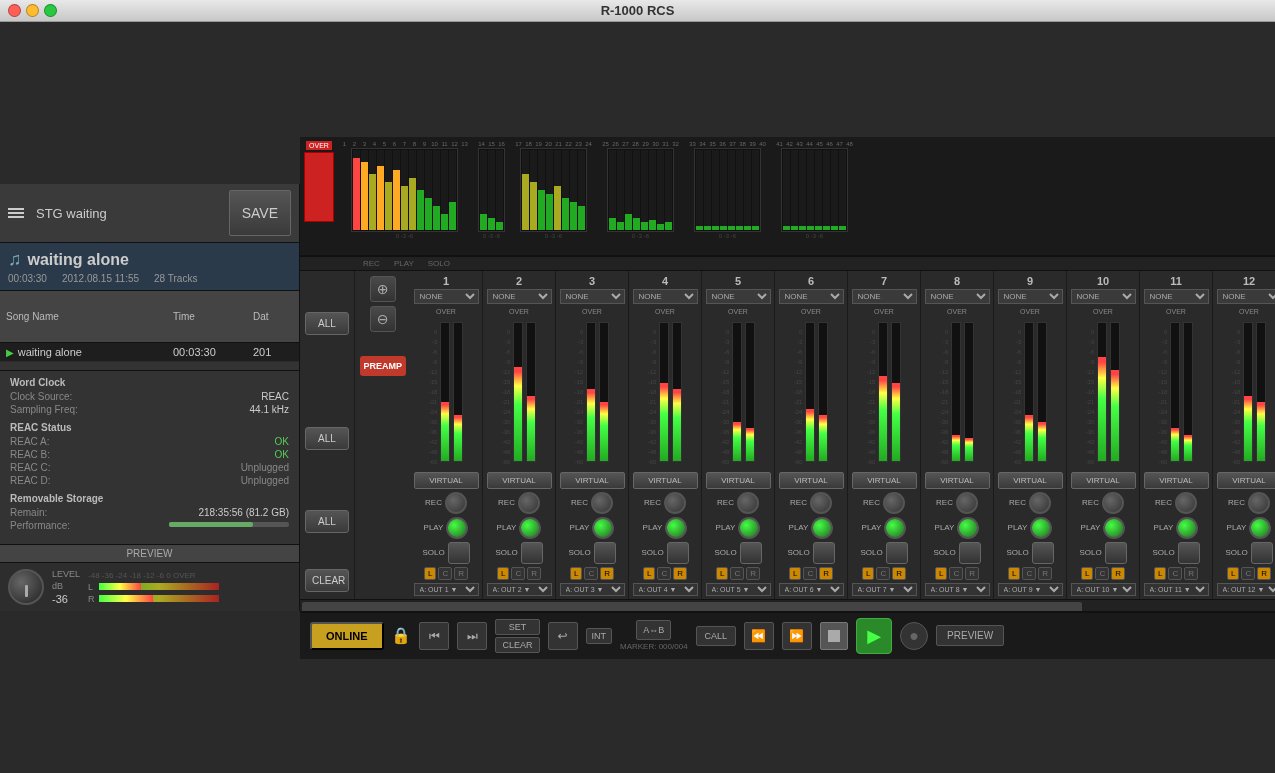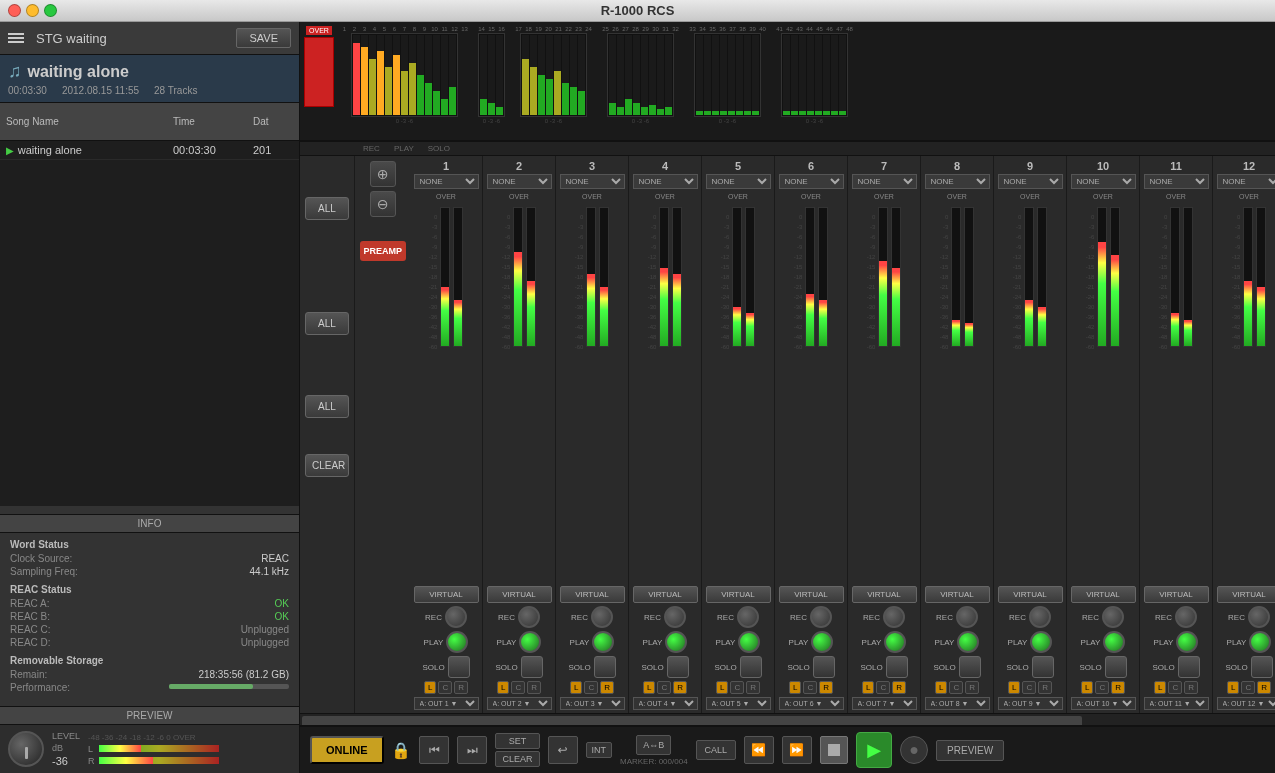--- a/index.html
+++ b/index.html
@@ -39,20 +39,21 @@
       border: 1px solid rgba(0,0,0,0.3);
     }
     .win-btn.close { background: #ff5f57; }
     .win-btn.min { background: #febc2e; }
     .win-btn.max { background: #28c840; }
 
     
     #main-layout {
       display: flex;
       height: calc(773px - 22px);
+      align-items: center;
     }
 
     
     #left-panel {
       width: 300px;
       background: #2d2d2d;
       border-right: 1px solid #111;
       display: flex;
       flex-direction: column;
       flex-shrink: 0;
@@ -69,22 +70,22 @@
     }
     .menu-icon {
       display: flex; flex-direction: column; gap: 2px; cursor: pointer;
     }
     .menu-icon span { width: 16px; height: 2px; background: #ccc; display: block; }
     #stg-title { color: #ccc; font-size: 13px; margin-left: 6px; }
     .save-btn {
       background: linear-gradient(to bottom, #555, #3a3a3a);
       border: 1px solid #666;
       color: #ccc;
-      padding: 3px 12px;
-      font-size: 11px;
+      padding: 14px 12px;
+      font-size: 14px;
       cursor: pointer;
       border-radius: 2px;
     }
 
     
     #song-info {
       background: #2a3a4a;
       padding: 6px 8px;
       border-bottom: 1px solid #111;
     }
@@ -97,21 +98,21 @@
       gap: 6px;
     }
     .music-icon { color: #7ab; font-size: 18px; }
     #song-meta { color: #999; font-size: 10px; margin-top: 3px; display: flex; gap: 15px; }
 
     
     #track-list-header {
       display: grid;
       grid-template-columns: 1fr 80px 40px;
       background: #444;
-      padding: 13px 6px;
+      padding: 20px 6px;
       font-size: 10px;
       color: #bbb;
       border-bottom: 1px solid #111;
     }
     #track-list {
       flex: 1;
       overflow-y: auto;
       background: #1e1e1e;
     }
     .track-row {
@@ -712,24 +713,23 @@
           <span>waiting alone</span>
         </span>
         <span>00:03:30</span>
         <span>201</span>
       </div>
     </div>
 
     <div id="track-scroll"></div>
 
     <div id="info-section">
-      <div id="info-header">INFO</div>
       <div id="info-content">
         <div class="info-group">
-          <div class="info-group-title">Word Status</div>
+          <div class="info-group-title">Word Clock</div>
           <div class="info-row">
             <span class="info-label">Clock Source:</span>
             <span class="info-value">REAC</span>
           </div>
           <div class="info-row">
             <span class="info-label">Sampling Freq:</span>
             <span class="info-value">44.1 kHz</span>
           </div>
         </div>
         <div class="info-group">

